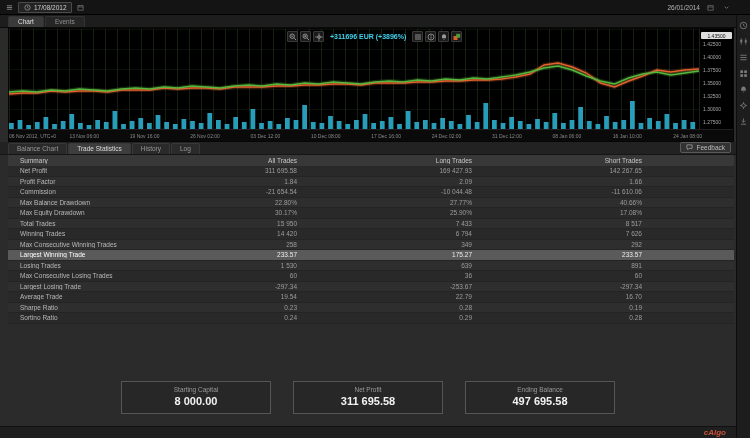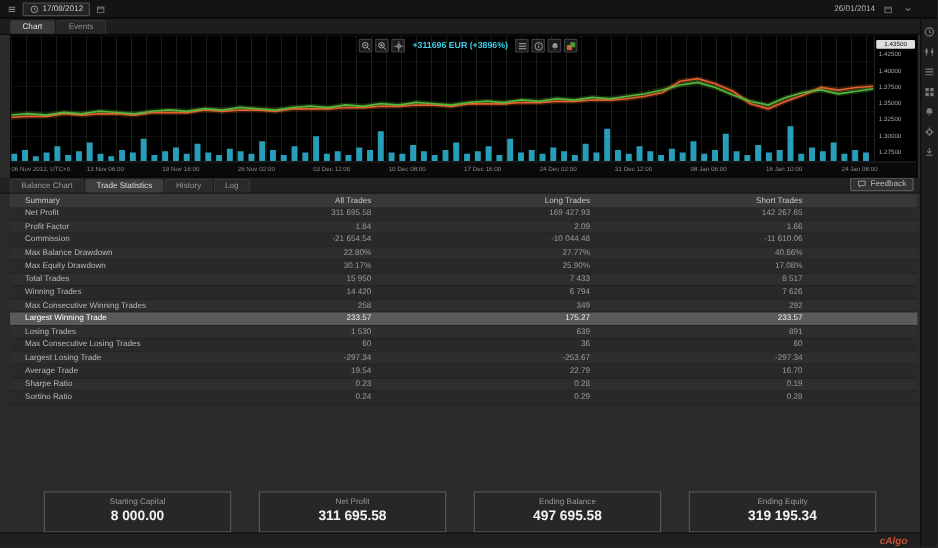--- a/index.html
+++ b/index.html
@@ -69,21 +69,21 @@
   .trow:nth-child(even) { background:#2e2e2e; }
   .trow.selected { background:#5a5a5a; color:#ececec; }
   .trow.selected .c0 { color:#ffffff; }
   .tcell { overflow:hidden; white-space:nowrap; }
   .c0 { padding-left:12px; color:#b8b8b8; }
   .num { text-align:right; padding-right:6px; }
   .h0 { padding-left:12px; }
   .hnum { text-align:right; padding-right:6px; }
 
   
-  .summary-row { position:absolute; bottom:12px; left:50%; transform:translateX(-50%);
+  .summary-row { position:absolute; bottom:24px; left:50%; transform:translateX(-50%);
                  display:flex; gap:22px; }
   .sbox { width:150px; height:33px; background:#272727; border:1px solid #555;
           text-align:center; padding-top:4px; }
   .slabel { font-size:6.5px; color:#9a9a9a; }
   .svalue { font-size:11px; font-weight:bold; color:#f2f2f2; margin-top:2px; }
   .bottom-strip { position:absolute; bottom:0; left:0; right:0; height:12px; background:#1f1f1f;
                   border-top:1px solid #111;padding-left:16px; }
   .logo { position:absolute; right:10px; top:1px; font-size:8px; font-weight:bold;
           font-style:italic; color:#c9533c; }
 
@@ -444,24 +444,20 @@
           <div class="svalue">8 000.00</div>
         </div>
         <div class="sbox">
           <div class="slabel">Net Profit</div>
           <div class="svalue">311 695.58</div>
         </div>
         <div class="sbox">
           <div class="slabel">Ending Balance</div>
           <div class="svalue">497 695.58</div>
         </div>
-        <div class="sbox">
-          <div class="slabel">Ending Equity</div>
-          <div class="svalue">319 195.34</div>
-        </div>
       </div>
 
     <div class="bottom-strip">
       <span class="logo">cAlgo</span>
     </div>
   </div>
 
   <div class="sidebar">
     <div class="side-icon">
       <svg width="9" height="9" viewBox="0 0 10 10">

